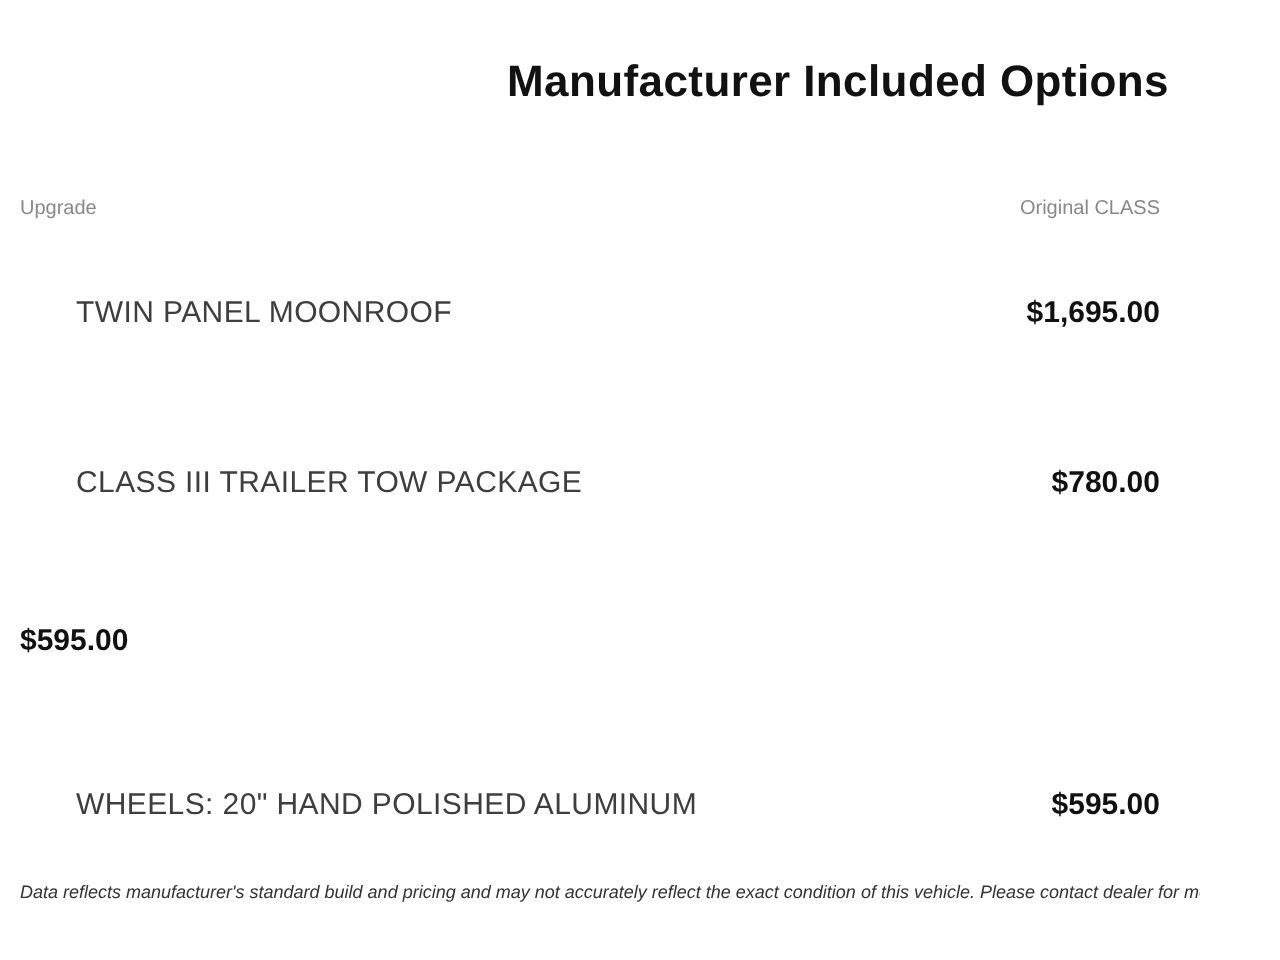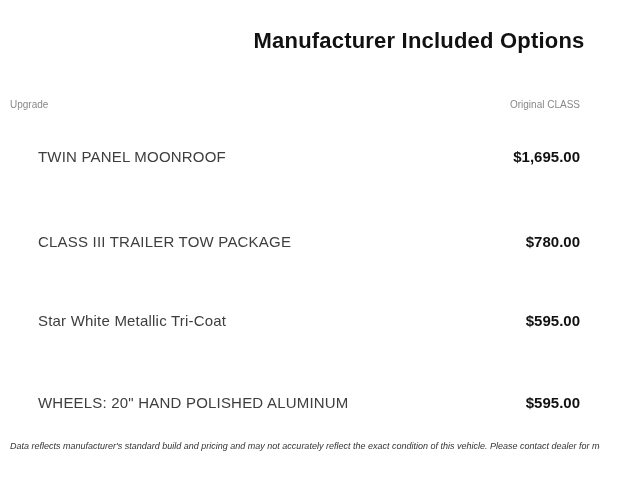--- a/index.html
+++ b/index.html
@@ -96,21 +96,20 @@
     <span class="upgrade">TWIN PANEL MOONROOF</span>
     <span class="price">$1,695.00</span>
   </div>
 
   <div class="row row-1">
     <span class="upgrade">CLASS III TRAILER TOW PACKAGE</span>
     <span class="price">$780.00</span>
   </div>
 
   <div class="row row-2">
-    <span class="upgrade">Star White Metallic Tri-Coat</span>
     <span class="price">$595.00</span>
   </div>
 
   <div class="row row-3">
     <span class="upgrade">WHEELS: 20" HAND POLISHED ALUMINUM</span>
     <span class="price">$595.00</span>
   </div>
 
   <p class="disclaimer">Data reflects manufacturer's standard build and pricing and may not accurately reflect the exact condition of this vehicle. Please contact dealer for more information.</p>
 

